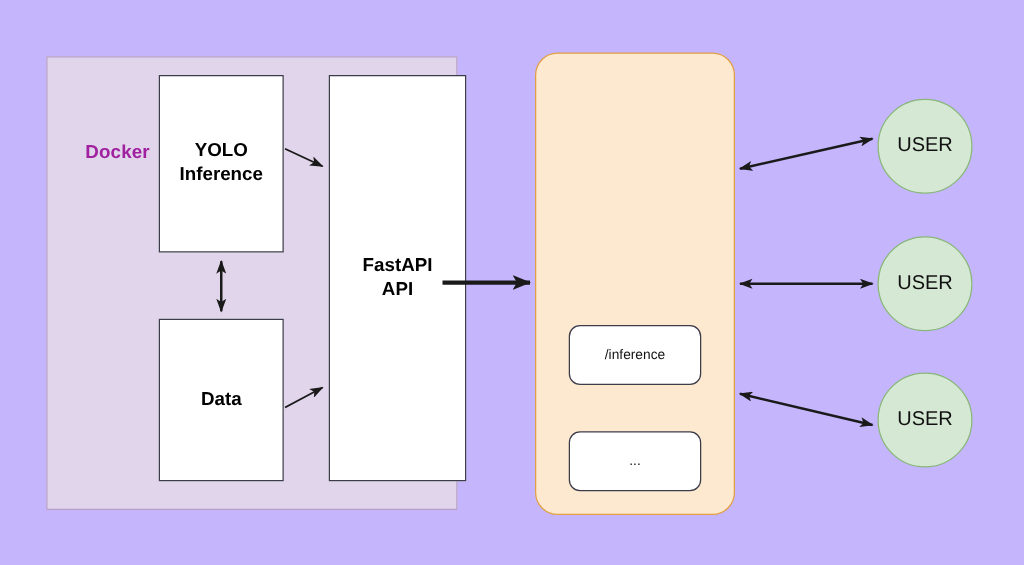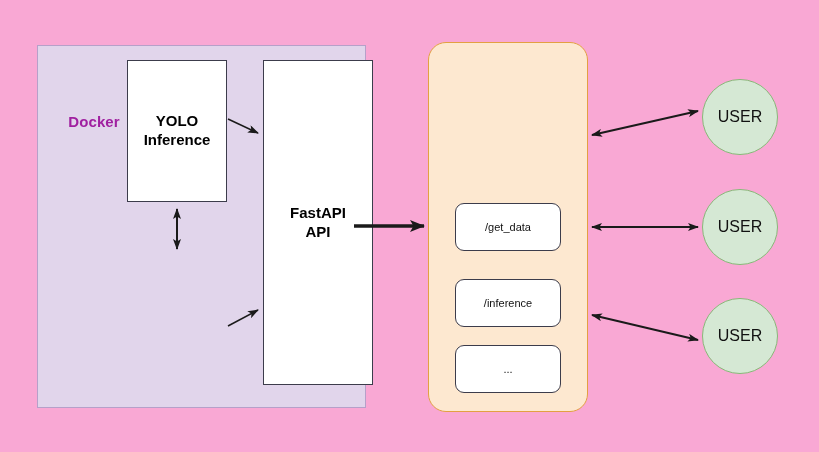--- a/index.html
+++ b/index.html
@@ -8,21 +8,21 @@
     padding: 0;
     background: #ffffff;
   }
   body {
     font-family: "Liberation Sans", sans-serif;
   }
   #canvas {
     position: relative;
     width: 819px;
     height: 452px;
-    background: #f9a8d4;
+    background: #c4b5fd;
     overflow: hidden;
   }
   .node {
     position: absolute;
     box-sizing: border-box;
     display: flex;
     align-items: center;
     justify-content: center;
     text-align: center;
   }
@@ -89,21 +89,21 @@
     border: 1.4px solid #3c3c4b;
     border-radius: 9px;
     font-size: 11px;
     font-weight: normal;
     color: #111111;
     left: 455px;
     width: 106px;
     height: 48px;
   }
   #endpoint-0 { top: 203px; }
-  #endpoint-1 { top: 279px; }
+  #endpoint-1 { top: 260px; }
   #endpoint-2 { top: 345px; }
 
   
   .user-circle {
     width: 76px;
     height: 76px;
     border-radius: 50%;
     background: #d5e8d4;
     border: 1.4px solid #88b878;
     font-size: 16px;
@@ -134,33 +134,33 @@
 
   <div id="docker-label">Docker</div>
 
   <div class="node whitebox" id="yolo-box">
     <div>
       <span>YOLO</span><br>
       <span>Inference</span>
     </div>
   </div>
 
+  <div class="node whitebox" id="data-box">
+    <span>Data</span>
+  </div>
 
   <div class="node whitebox" id="fastapi-box">
     <div>
       <span>FastAPI</span><br>
       <span>API</span>
     </div>
   </div>
 
   <div class="node" id="endpoints-group"></div>
 
-  <div class="node endpoint-box" id="endpoint-0">
-    <span>/get_data</span>
-  </div>
   <div class="node endpoint-box" id="endpoint-1">
     <span>/inference</span>
   </div>
   <div class="node endpoint-box" id="endpoint-2">
     <span>...</span>
   </div>
 
   <div class="node user-circle" id="user-0">
     <span>USER</span>
   </div>

